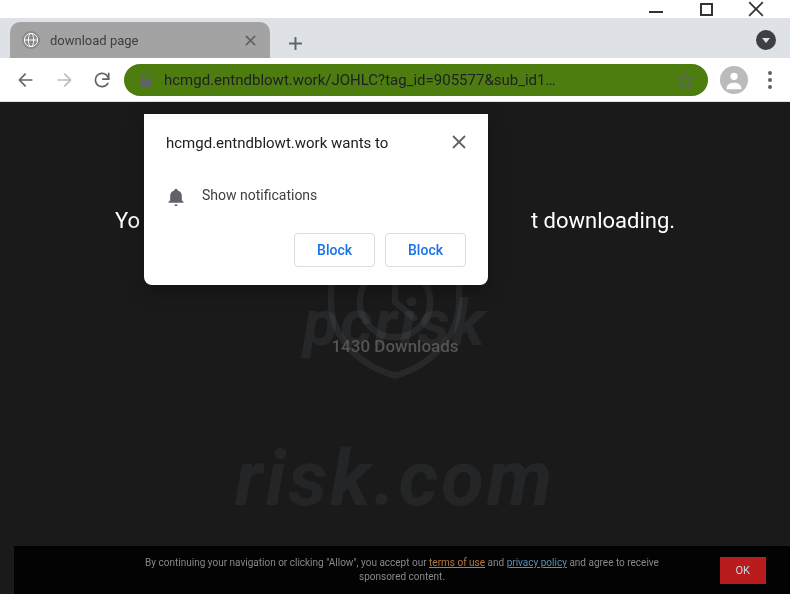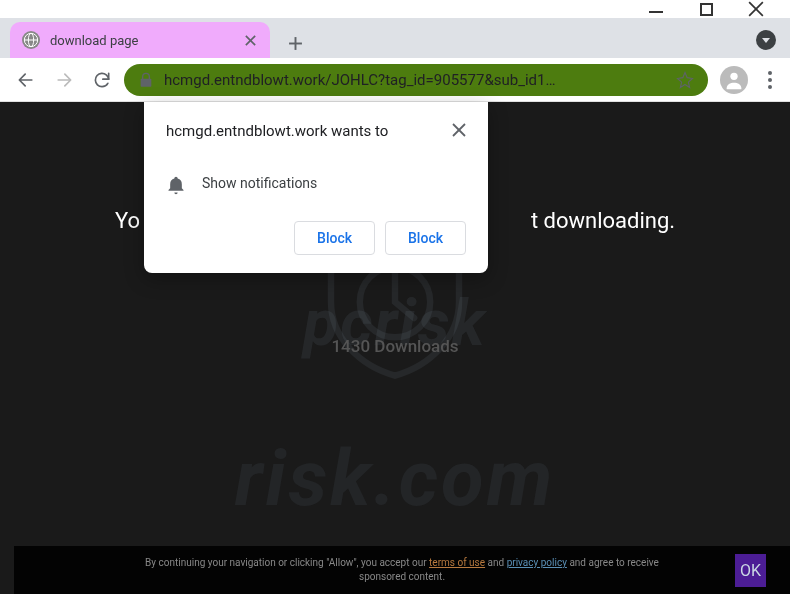--- a/index.html
+++ b/index.html
@@ -7,21 +7,21 @@
     
     
     .window-titlebar { height: 18px; background: #fff; display: flex; justify-content: flex-end; align-items: center; padding-right: 8px; }
     .win-controls { display: flex; gap: 34px; margin-right: 18px; }
     .win-btn { width: 16px; height: 16px; display: flex; align-items: center; justify-content: center; color: #333; }
     .win-min { border-bottom: 2px solid #333; width: 14px; height: 1px; margin-top: 6px; }
     .win-max { border: 2px solid #333; width: 13px; height: 13px; }
     
     
     .tab-strip { height: 40px; background: #dee1e6; display: flex; align-items: flex-end; padding-left: 10px; }
-    .tab { background: #f0abfc; border-radius: 10px 10px 0 0; height: 36px; width: 260px; display: flex; align-items: center; padding: 0 12px; gap: 10px; position: relative; }
+    .tab { background: #a3a3a3; border-radius: 10px 10px 0 0; height: 36px; width: 260px; display: flex; align-items: center; padding: 0 12px; gap: 10px; position: relative; }
     .tab-favicon { width: 18px; height: 18px; border-radius: 50%; background: #888; display: flex; align-items: center; justify-content: center; }
     .tab-favicon svg { width: 16px; height: 16px; fill: #fff; }
     .tab-title { flex: 1; font-size: 13px; color: #3c4043; white-space: nowrap; overflow: hidden; }
     .tab-close { width: 16px; height: 16px; display: flex; align-items: center; justify-content: center; color: #5f6368; }
     .new-tab { width: 30px; height: 30px; display: flex; align-items: center; justify-content: center; margin-left: 10px; color: #5f6368; }
     .tab-spacer { flex: 1; }
     .tab-right-dot { width: 20px; height: 20px; border-radius: 50%; background: #3c4043; margin-right: 14px; margin-bottom: 8px; display: flex; align-items: center; justify-content: center; }
     .tab-right-dot::after { content: ''; width: 0; height: 0; border-left: 4px solid transparent; border-right: 4px solid transparent; border-top: 5px solid #dee1e6; }
     
     
@@ -47,24 +47,24 @@
     .watermark { position: absolute; top: 45%; left: 50%; transform: translate(-50%, -50%); font-size: 64px; font-weight: 700; color: rgba(120,140,160,0.12); font-style: italic; letter-spacing: 2px; pointer-events: none; white-space: nowrap; }
     .watermark2 { position: absolute; bottom: 70px; left: 50%; transform: translateX(-50%); font-size: 78px; font-weight: 700; color: rgba(120,140,160,0.10); font-style: italic; letter-spacing: 3px; pointer-events: none; }
     .wm-logo { position: absolute; top: 120px; left: 50%; transform: translateX(-50%); pointer-events: none; opacity: 0.12; }
     .wm-logo svg { width: 160px; height: 160px; }
     
     
     .cookie-bar { position: absolute; bottom: 0; left: 0; right: 0; height: 48px; background: rgba(0,0,0,0.85); display: flex; align-items: center; justify-content: center; padding: 0 20px; font-size: 10px; color: #888; margin-left: 14px; }
     .cookie-text { text-align: center; max-width: 560px; line-height: 1.4; }
     .cookie-link1 { color: #b87a3f; text-decoration: underline; }
     .cookie-link2 { color: #5a8fb5; text-decoration: underline; }
-    .cookie-ok { position: absolute; right: 24px; background: #4c1d95; color: #cbd8e4; border: none; padding: 7px 5px; font-size: 16px; cursor: pointer; }
-    
-    
-    .perm-dialog { position: absolute; top: 0; left: 144px; width: 344px; background: #fff; border-radius: 0 0 8px 8px; box-shadow: 0 6px 20px rgba(0,0,0,0.3); padding: 20px 22px 18px 22px; z-index: 100; }
+    .cookie-ok { position: absolute; right: 24px; background: #b91c1c; color: #cbd8e4; border: none; padding: 7px 16px; font-size: 11px; cursor: pointer; }
+    
+    
+    .perm-dialog { position: absolute; top: 12px; left: 144px; width: 344px; background: #fff; border-radius: 0 0 8px 8px; box-shadow: 0 6px 20px rgba(0,0,0,0.3); padding: 20px 22px 18px 22px; z-index: 100; }
     .perm-head { display: flex; justify-content: space-between; align-items: flex-start; }
     .perm-title { font-size: 15px; color: #202124; font-weight: 400; }
     .perm-close { width: 14px; height: 14px; cursor: pointer; }
     .perm-row { display: flex; align-items: flex-start; gap: 16px; margin-top: 35px; }
     .bell-icon { width: 20px; height: 20px; fill: #5f6368; }
     .perm-label { font-size: 14px; color: #3c4043; }
     .perm-actions { display: flex; justify-content: flex-end; gap: 10px; margin-top: 26px; }
     .perm-btn { border: 1px solid #dadce0; background: #fff; color: #1a73e8; padding: 8px 22px; border-radius: 4px; font-size: 14px; font-weight: 500; cursor: pointer; }
   </style>
 </head>

